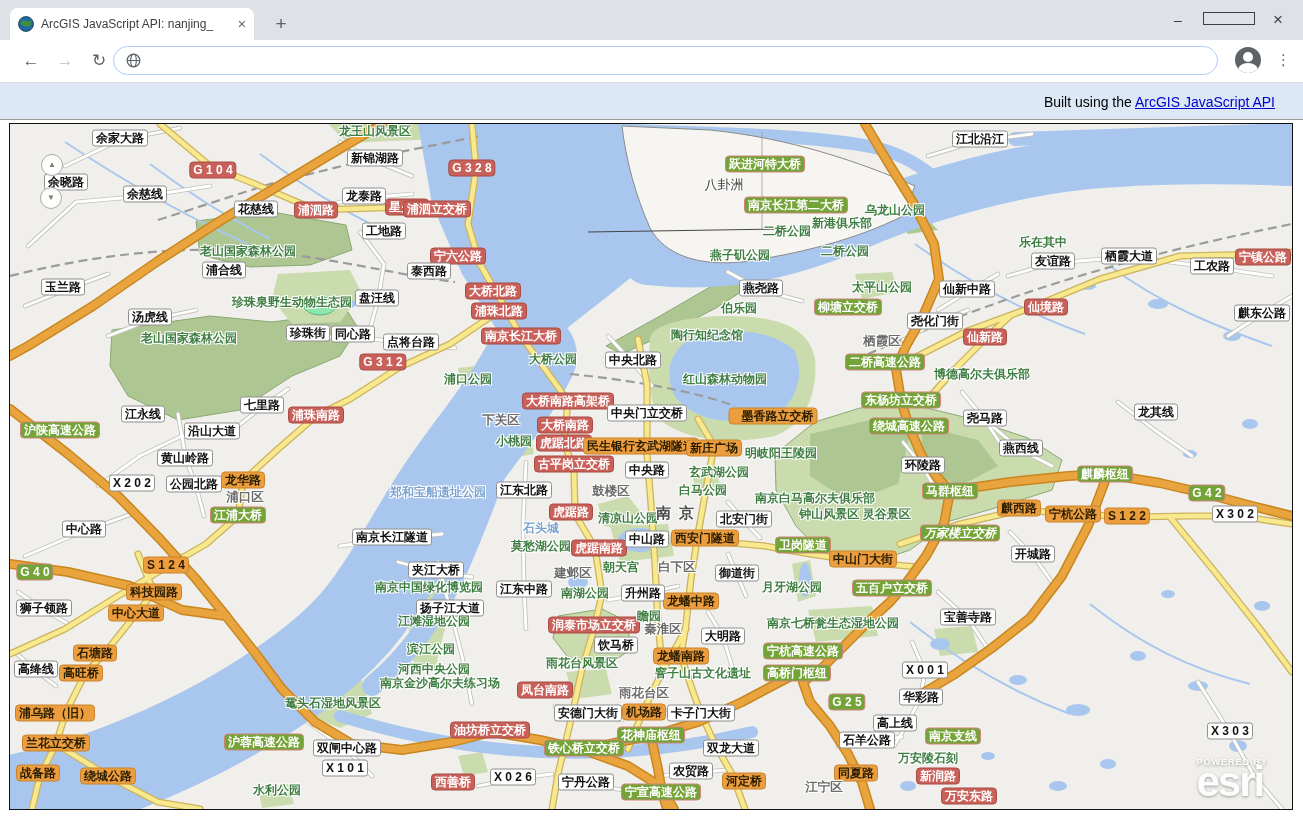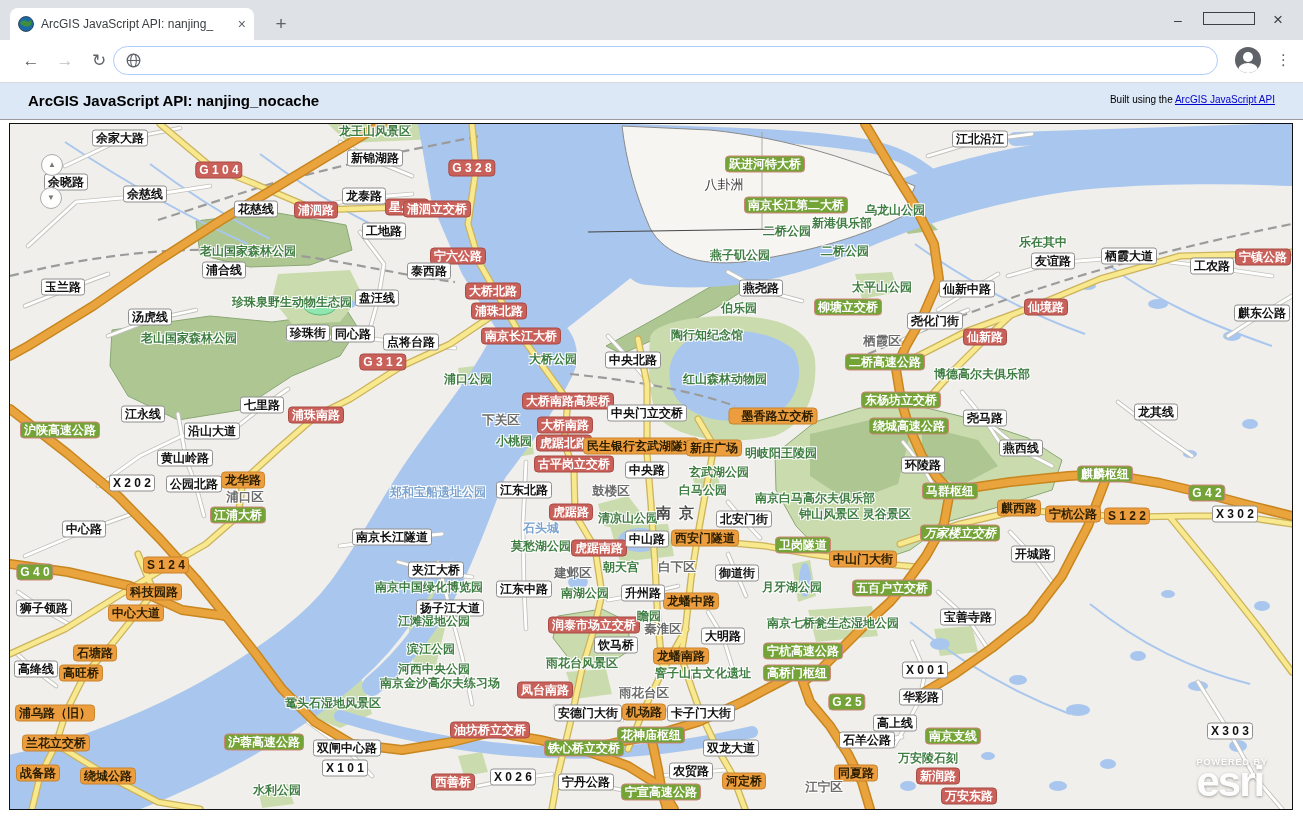--- a/index.html
+++ b/index.html
@@ -17,21 +17,21 @@
   .navbtn{position:absolute;top:9px;font-size:17px;color:#5f6368;width:26px;text-align:center;line-height:24px;}
   .omnibox{position:absolute;left:113px;top:46px;width:1105px;height:29px;border:1.5px solid #aecbfa;border-radius:15px;background:#fff;display:flex;align-items:center;box-sizing:border-box;padding:0 12px;}
   .omnibox input{border:none;outline:none;font-size:13.5px;color:#202124;flex:1;margin-left:9px;font-family:"Liberation Sans","DejaVu Sans",sans-serif;background:transparent;}
   .avatar{position:absolute;right:42px;top:47px;width:26px;height:26px;border-radius:50%;background:#5f6368;overflow:hidden;}
   .avatar .hd{position:absolute;left:8px;top:5px;width:10px;height:10px;border-radius:50%;background:#fff;}
   .avatar .bd{position:absolute;left:3px;top:16px;width:20px;height:14px;border-radius:50%;background:#fff;}
   .menu-dots{position:absolute;right:12px;top:51px;font-size:15px;color:#5f6368;letter-spacing:0;}
   
   .pageheader{position:absolute;left:0;top:83px;width:1303px;height:37px;background:#dce8f5;border-bottom:1px solid #9a9a9a;box-sizing:border-box;}
   .pageheader .ttl{position:absolute;left:28px;top:9px;font-size:15px;font-weight:bold;color:#000;}
-  .pageheader .built{position:absolute;right:28px;top:11px;font-size:10px;color:#000;}
+  .pageheader .built{position:absolute;right:28px;top:11px;font-size:14px;color:#000;}
   .pageheader .built a{color:#0000cc;text-decoration:underline;}
   
   .map{position:absolute;left:9px;top:123px;width:1282px;height:685px;border:1px solid #111;background:#f1efeb;overflow:hidden;}
   .map svg{position:absolute;left:0;top:0;}
   #map-labels{position:absolute;left:0;top:0;width:100%;height:100%;}
   .mlabel{position:absolute;transform:translate(-50%,-50%);white-space:nowrap;font-size:12px;font-weight:bold;line-height:15px;z-index:5;}
   .red{background:#c9615a;color:#fff;border:1px solid #a84b45;border-radius:4px;padding:0 3px;}
   .orange{background:#ec9e3e;color:#2b1d00;border:1px solid #c9832a;border-radius:4px;padding:0 3px;}
   .green{background:#74a437;color:#fff;border:1px solid #cf837b;border-radius:4px;padding:0 3px;}
   .white{background:#fff;color:#111;border:1px solid #8f8f8f;border-radius:3px;padding:0 3px;}
@@ -90,21 +90,20 @@
     <line x1="1.4" y1="7.5" x2="13.6" y2="7.5" stroke="#5f6368" stroke-width="1.1"></line>
   </svg>
 </div>
 <div class="avatar">
     <span class="hd"></span>
     <span class="bd"></span>
   </div>
 <div class="menu-dots">⋮</div>
 
 <div class="pageheader">
-  <div class="ttl">ArcGIS JavaScript API: nanjing_nocache</div>
   <div class="built"><span>Built using the </span><a href="#">ArcGIS JavaScript API</a></div>
 </div>
 
 <div class="map">
   <svg width="1282" height="685" viewBox="0 0 1282 685">
     <defs>
       <path id="y1" d="M150,0 L200,42 L245,60 L306,86 L397,83 L427,86"></path>
       <path id="y2" d="M462,0 L466,45 L458,100 L470,140 L490,175 L511,212 L535,245 L558,277 L554,319 L564,345 L565,390 L585,424 L592,470 L584,505 L572,545 L560,600 L548,650 L542,685"></path>
       <path id="y3" d="M628,215 L637,260 L637,330 L641,380 L645,440 L648,500 L652,540"></path>
       <path id="y4" d="M688,295 L704,322 L697,360 L688,410 L681,455 L676,500 L671,532 L682,565 L691,590 L706,622 L722,650 L735,685"></path>
@@ -404,21 +403,21 @@
         <use href="#o3a"></use>
         <use href="#o3b"></use>
         <use href="#o3c"></use>
         <use href="#o4"></use>
         <use href="#o5"></use>
         <use href="#o6"></use>
     </g>
   </svg>
 
   <div id="map-labels">
-      <div class="mlabel red" style="left: 203px; top: 46px; margin-left: 6px;">G 1 0 4</div>
+      <div class="mlabel red" style="left: 203px; top: 46px;">G 1 0 4</div>
       <div class="mlabel red" style="left: 306px; top: 86px;">浦泗路</div>
       <div class="mlabel red" style="left: 397px; top: 83px;">星火路</div>
       <div class="mlabel red" style="left: 462px; top: 44px;">G 3 2 8</div>
       <div class="mlabel red" style="left: 427px; top: 85px;">浦泗立交桥</div>
       <div class="mlabel red" style="left: 448px; top: 132px;">宁六公路</div>
       <div class="mlabel red" style="left: 483px; top: 167px;">大桥北路</div>
       <div class="mlabel red" style="left: 489px; top: 187px;">浦珠北路</div>
       <div class="mlabel red" style="left: 511px; top: 212px;">南京长江大桥</div>
       <div class="mlabel red" style="left: 373px; top: 238px;">G 3 1 2</div>
       <div class="mlabel red" style="left: 306px; top: 291px;">浦珠南路</div>

